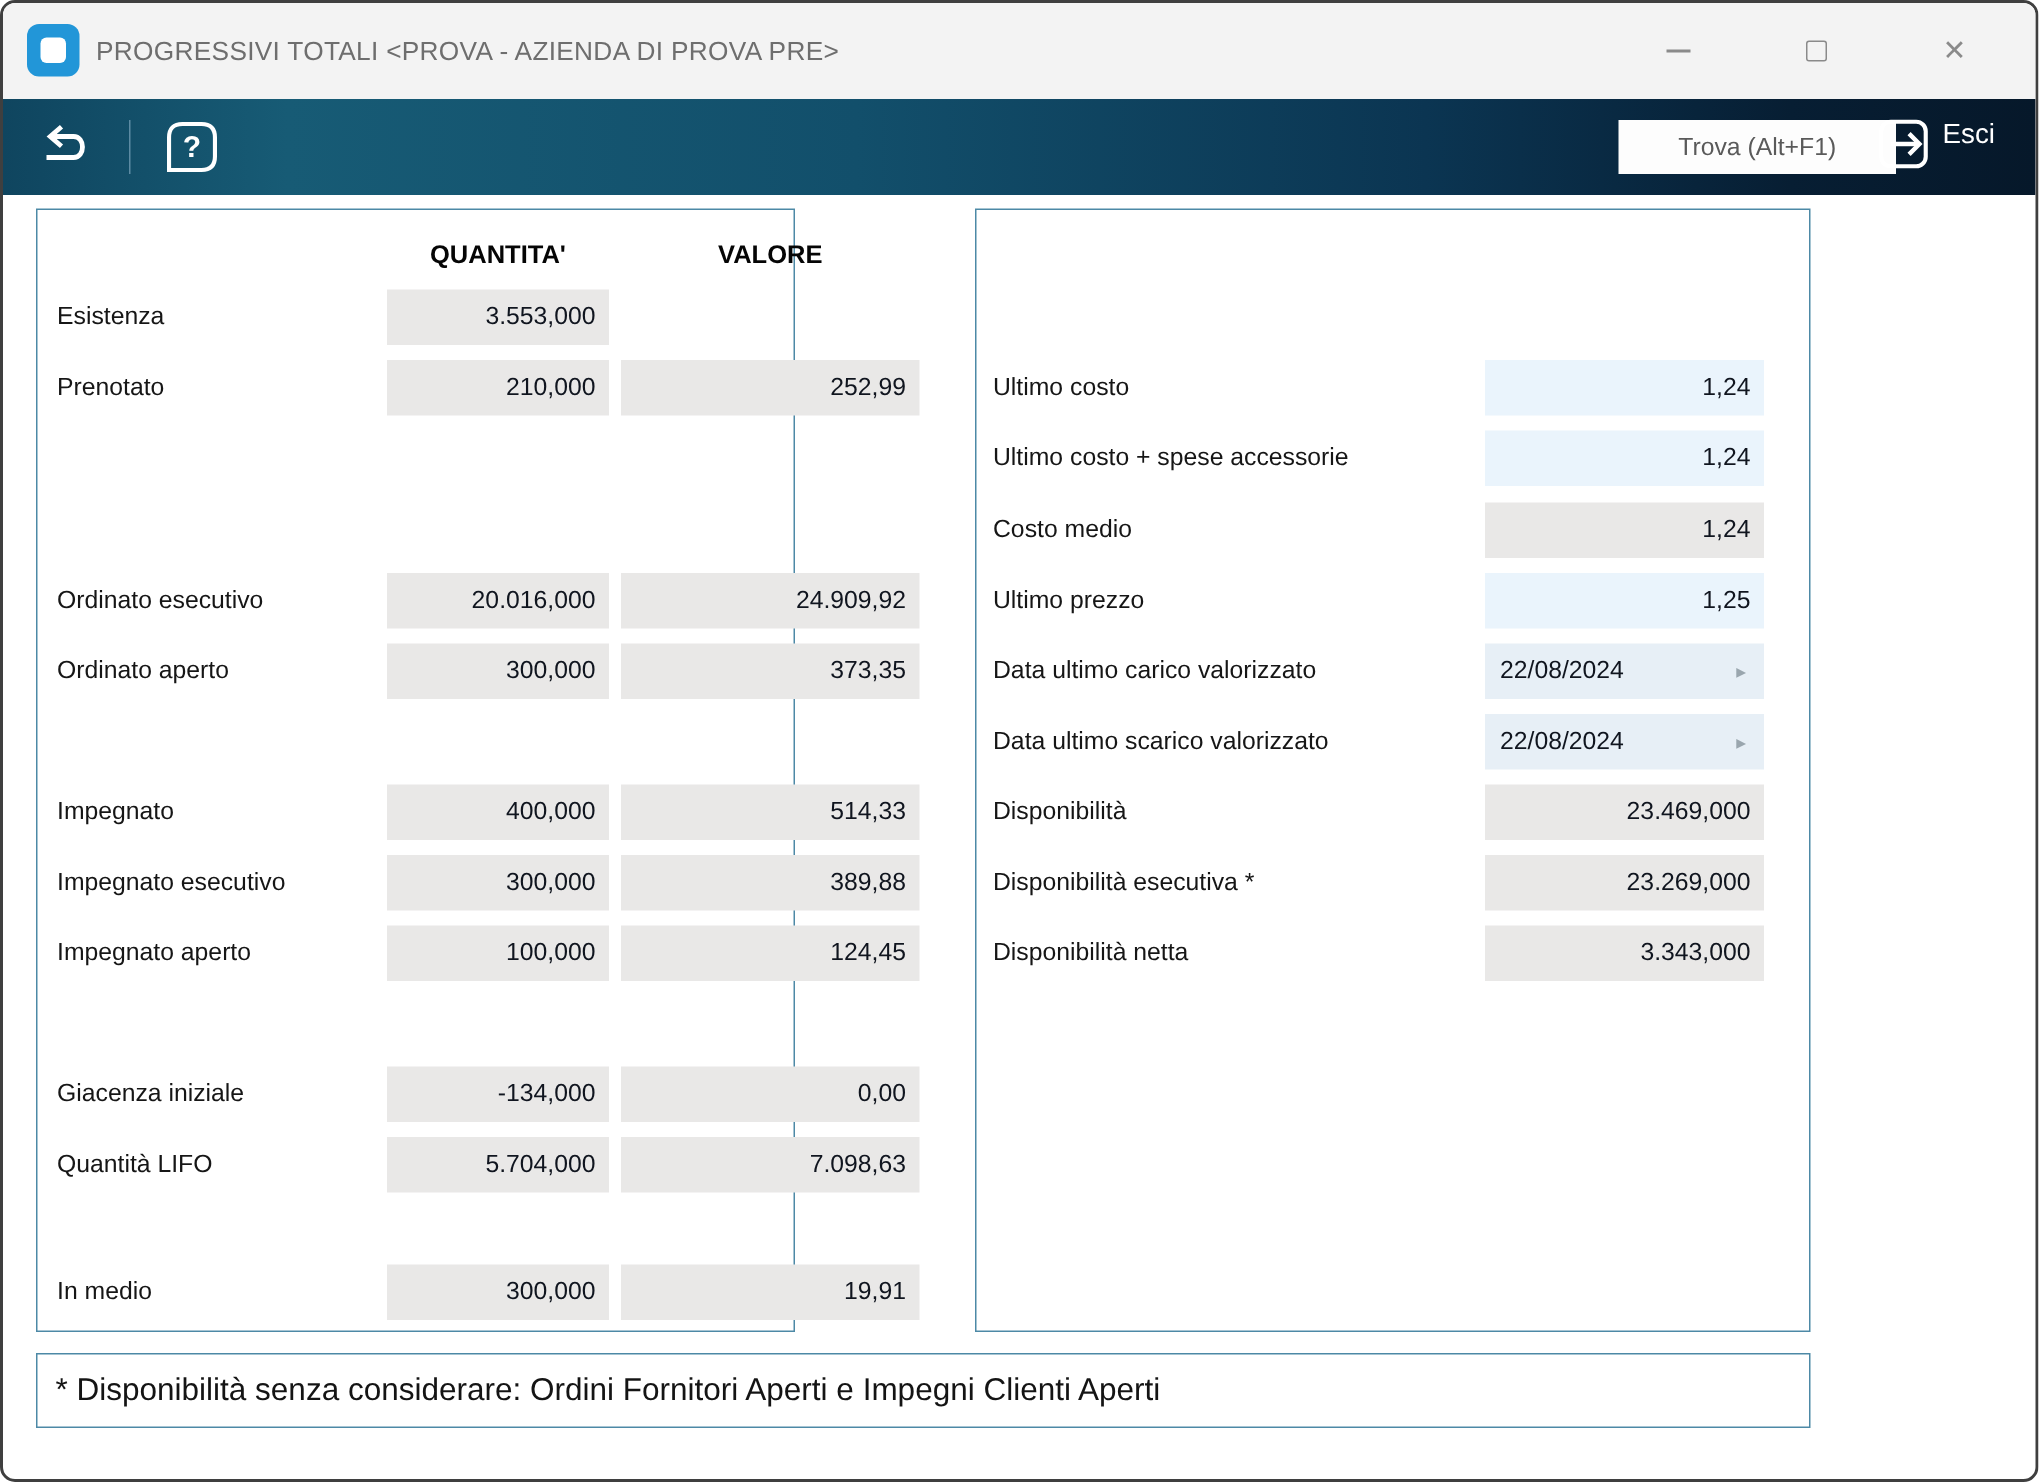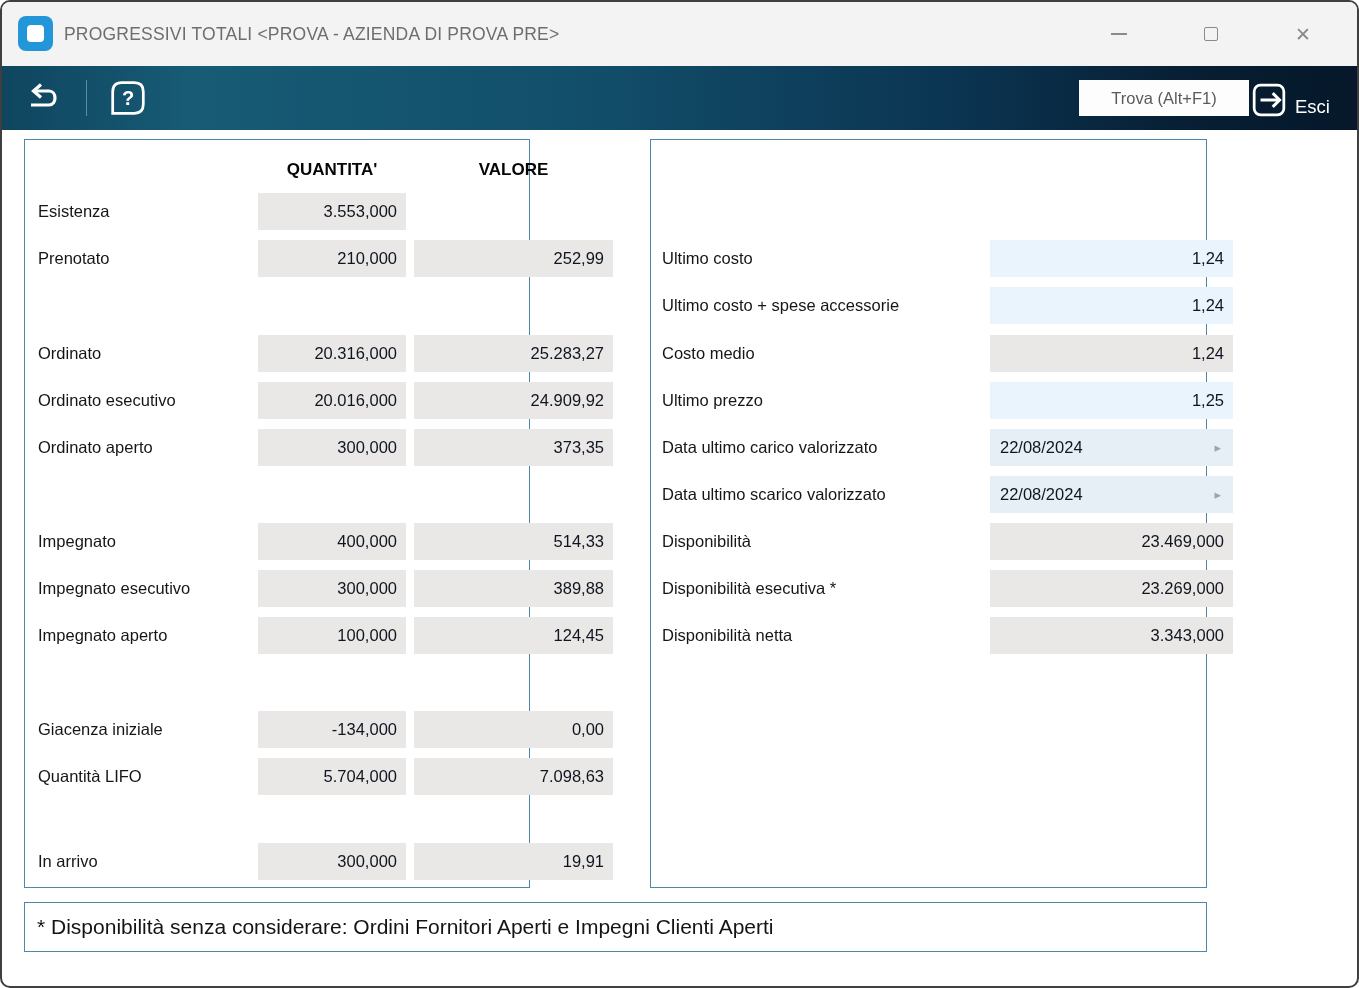--- a/index.html
+++ b/index.html
@@ -21,23 +21,23 @@
   .max-glyph { width:14px; height:14px; border:1.6px solid #8a8a8a; border-radius:2px; }
   .close-glyph { font-size:19px; color:#8a8a8a; line-height:1; }
 
   
   .toolbar { position:absolute; left:0; top:64px; width:100%; height:64px;
     background:linear-gradient(90deg,#0f455f 0%,#175b75 14%,#124f6b 42%,#0b3552 70%,#071e33 88%,#06182a 100%); }
   .tb-btn { position:absolute; top:0; height:64px; background:transparent; border:none; display:flex; align-items:center; justify-content:center; cursor:pointer; }
   .tb-back { left:10px; width:60px; }
   .tb-help { left:96px; width:60px; }
   .tb-sep { position:absolute; left:84px; top:14px; width:1px; height:36px; background:#5d8ba3; }
-  .trova { position:absolute; left:1077px; top:14px; width:170px; height:36px; background:#fdfdfd;
+  .trova { position:absolute; left:1077px; top:14px; width:185px; height:36px; background:#fdfdfd;
     color:#5a5a5a; font-size:16.5px; display:flex; align-items:center; justify-content:center; cursor:pointer; }
-  .esci { position:absolute; left:1249px; top:12px; height:40px; display:flex; align-items:flex-end; gap:8px;
+  .esci { position:absolute; left:1249px; top:12px; height:40px; display:flex; align-items:flex-start; gap:8px;
     color:#ffffff; font-size:18.5px; cursor:pointer; background:transparent; border:none; }
 
   
   .panel { position:absolute; border:1.5px solid #4d89a6; background:#ffffff; }
   .left-panel  { left:22px;  top:137px; width:506px; height:749px; }
   .right-panel { left:648px; top:137px; width:557px; height:749px; }
   .footer-box  { position:absolute; left:22px; top:900px; width:1183px; height:50px;
     border:1.5px solid #4d89a6; background:#fff; display:flex; align-items:center; }
   .footer-box span { padding-left:12px; font-size:21px; color:#141414; }
 
@@ -51,21 +51,21 @@
   .lrow .lbl { left:13px; }
   .rrow .lbl { left:11px; }
 
   .fld { position:absolute; top:0; height:37px; line-height:37px; font-size:16.5px; color:#10151f;
     text-align:right; padding-right:9px; }
   .fld.gray { background:#e9e8e7;text-align:right; }
   .fld.blue { background:#eaf4fc; }
   .fld.date { background:#e7eff6; text-align:left; padding-left:10px; }
   .lrow .qty { left:233px; width:148px; }
   .lrow .val { left:389px; width:199px; }
-  .rrow .fld { left:339px; width:243px; }
+  .rrow .fld { left:339px; width:186px; }
   .date-arrow { position:absolute; right:12px; top:0; line-height:37px; color:#9aa6ae; font-size:13px; }
 
   svg { display:block; }
 </style>
 </head>
 <body>
 
 <div class="page">
 <div class="window">
 
@@ -118,25 +118,20 @@
 
     <div class="lrow" style="top:53px">
       <span class="lbl">Esistenza</span>
       <div class="fld qty gray">3.553,000</div>
     </div>
     <div class="lrow" style="top:100px">
       <span class="lbl">Prenotato</span>
       <div class="fld qty gray">210,000</div>
       <div class="fld val gray">252,99</div>
     </div>
-    <div class="lrow" style="top:195px">
-      <span class="lbl">Ordinato</span>
-      <div class="fld qty gray">20.316,000</div>
-      <div class="fld val gray">25.283,27</div>
-    </div>
     <div class="lrow" style="top:242px">
       <span class="lbl">Ordinato esecutivo</span>
       <div class="fld qty gray">20.016,000</div>
       <div class="fld val gray">24.909,92</div>
     </div>
     <div class="lrow" style="top:289px">
       <span class="lbl">Ordinato aperto</span>
       <div class="fld qty gray">300,000</div>
       <div class="fld val gray">373,35</div>
     </div>
@@ -159,21 +154,21 @@
       <span class="lbl">Giacenza iniziale</span>
       <div class="fld qty gray">-134,000</div>
       <div class="fld val gray">0,00</div>
     </div>
     <div class="lrow" style="top:618px">
       <span class="lbl">Quantità LIFO</span>
       <div class="fld qty gray">5.704,000</div>
       <div class="fld val gray">7.098,63</div>
     </div>
     <div class="lrow" style="top:703px">
-      <span class="lbl">In arrivo</span>
+      <span class="lbl">In medio</span>
       <div class="fld qty gray">300,000</div>
       <div class="fld val gray">19,91</div>
     </div>
   </div>
 
   <div class="panel right-panel">
     <div class="rrow" style="top:100px">
       <span class="lbl">Ultimo costo</span>
       <div class="fld blue">1,24</div>
     </div>

